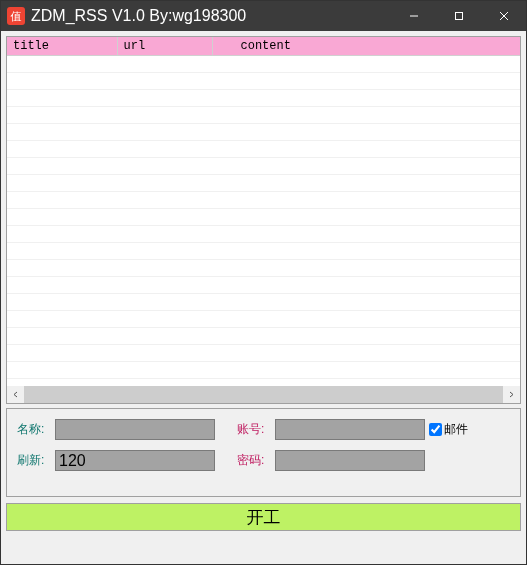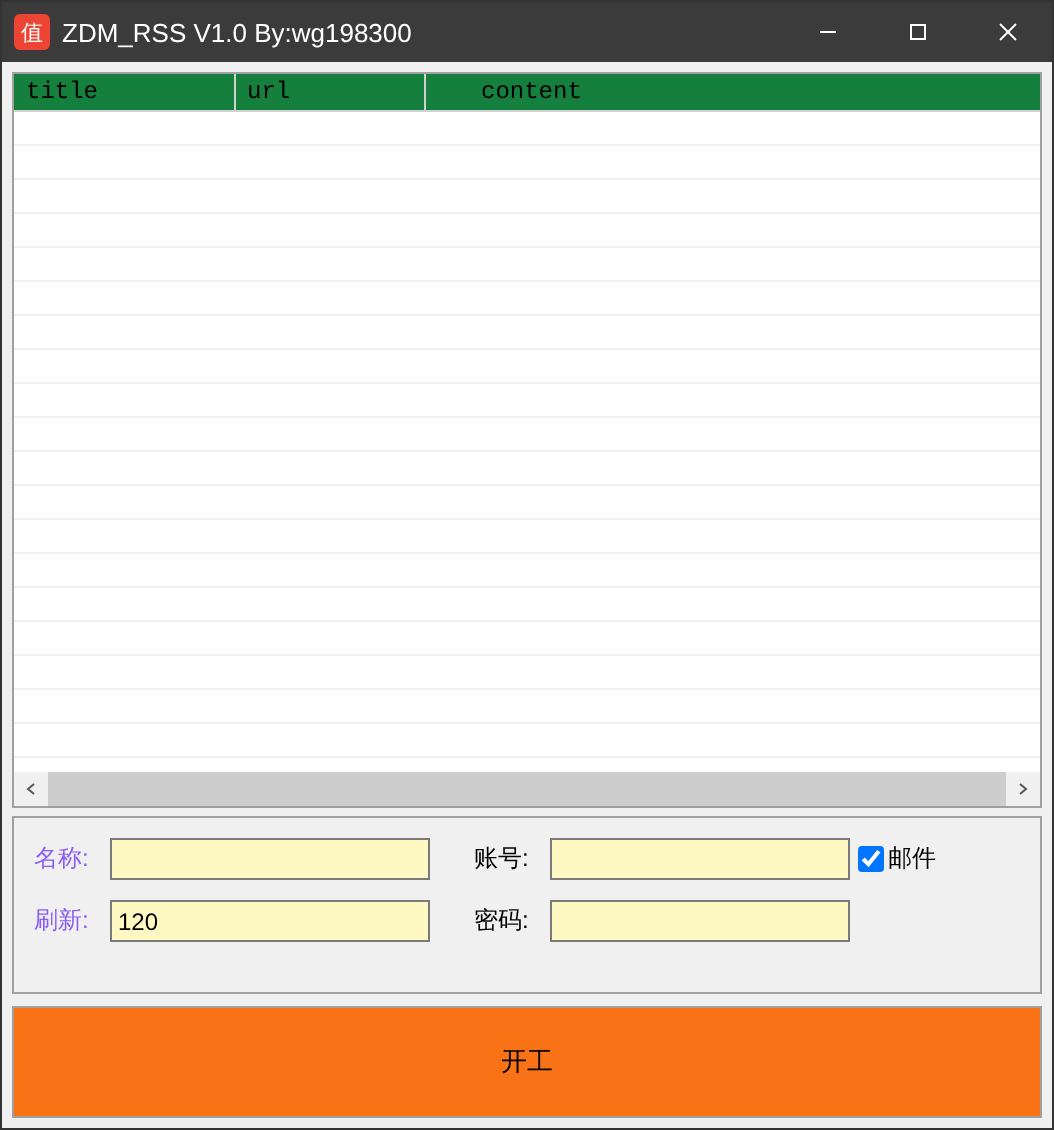--- a/index.html
+++ b/index.html
@@ -1,50 +1,50 @@
 <!DOCTYPE html>
 <html><head>
 <meta charset="utf-8">
 <style>
   * { box-sizing: border-box; margin: 0; padding: 0; }
   html, body { width: 527px; height: 565px; font-family: "Microsoft YaHei", "SimSun", Arial, sans-serif; font-size: 12px; background: #fff; overflow: hidden; }
   .window { width: 527px; height: 565px; background: #f0f0f0; border: 1px solid #333; display: flex; flex-direction: column; }
   .titlebar { height: 30px; background: #3b3b3b; color: #fff; display: flex; align-items: center; padding-left: 6px; }
   .app-icon { width: 18px; height: 18px; background: #e43; border-radius: 3px; display: flex; align-items: center; justify-content: center; font-size: 11px; color: #fff; margin-right: 6px; }
-  .title-text { flex: 0 0 auto; font-size: 13px; }
+  .title-text { flex: 0 0 auto; font-size: 16px; }
   .title-spacer { flex: 1; }
   .win-btn { width: 45px; height: 30px; display: flex; align-items: center; justify-content: center; color: #fff; font-size: 13px; cursor: pointer; }
   .client { flex: 1; padding: 5px 5px 5px 5px; display: flex; flex-direction: column; gap: 4px; background: #f0f0f0; }
   .table-box { height: 368px; background: #fff; border: 1px solid #a0a0a0; display: flex; flex-direction: column; }
   .table-area { flex: 1; overflow: hidden; }
   table { border-collapse: collapse; width: 100%; font-family: "Courier New", monospace; font-size: 12px; }
-  th { text-align: left; font-weight: normal; padding: 2px 6px; border-right: 1px solid #d0d0d0; border-bottom: 1px solid #d0d0d0; background: #15803d; height: 18px; }
+  th { text-align: left; font-weight: normal; padding: 2px 6px; border-right: 1px solid #d0d0d0; border-bottom: 1px solid #d0d0d0; background: #f9a8d4; height: 18px; }
   th:last-child { border-right: none; padding-left: 28px; }
   .col-title { width: 110px; }
   .col-url { width: 95px; }
   tbody tr { height: 17px; }
   tbody td { border-bottom: 1px solid #f0f0f0; padding: 0 6px; }
   .hscroll { height: 17px; background: #f0f0f0; display: flex; align-items: center; }
   .hs-btn { width: 17px; height: 17px; background: #f0f0f0; display: flex; align-items: center; justify-content: center; color: #555; font-size: 10px; cursor: pointer; }
   .hs-track { flex: 1; height: 17px; background: #e8e8e8; position: relative; }
   .hs-thumb { position: absolute; left: 0; top: 0; right: 0; height: 17px; background: #cdcdcd; }
   .form-box { border: 1px solid #a0a0a0; background: #f0f0f0; padding: 10px 10px 10px 10px; }
   .row { display: flex; align-items: center; margin-bottom: 10px; }
   .row:last-child { margin-bottom: 15px; }
-  .lbl { width: 38px; text-align: left; font-size: 12px; color: #8b5cf6; }
-  .lbl2 { width: 38px; text-align: left; font-size: 12px; color: #000000; margin-left: 22px; }
-  input.txt { height: 21px; border: 1px solid #7a7a7a; background: #fef9c3; padding: 0 3px; font-size: 12px; }
+  .lbl { width: 38px; text-align: left; font-size: 12px; color: #0f766e; }
+  .lbl2 { width: 38px; text-align: left; font-size: 12px; color: #be185d; margin-left: 22px; }
+  input.txt { height: 21px; border: 1px solid #7a7a7a; background: #a3a3a3; padding: 0 3px; font-size: 16px; }
   .txt.name { width: 160px; }
   .txt.account { width: 150px; }
   .txt.refresh { width: 160px; }
   .txt.password { width: 150px; }
   .chk-group { display: flex; align-items: center; margin-left: 4px; gap: 20px; }
   .chk { display: flex; align-items: center; gap: 2px; font-size: 12px; }
   .chk input { width: 13px; height: 13px; }
-  .start-btn { height: 56px; border: 1px solid #a0a0a0; background: #f97316; display: flex; align-items: center; justify-content: center; font-size: 13px; cursor: pointer; margin-top: 2px; }
+  .start-btn { height: 28px; border: 1px solid #a0a0a0; background: #bef264; display: flex; align-items: center; justify-content: center; font-size: 17px; cursor: pointer; margin-top: 2px; }
 </style>
 </head>
 <body>
 
 <div class="window">
 
   <div class="titlebar">
     <div class="app-icon">值</div>
     <div class="title-text">ZDM_RSS  V1.0 By:wg198300</div>
     <div class="title-spacer"></div>

